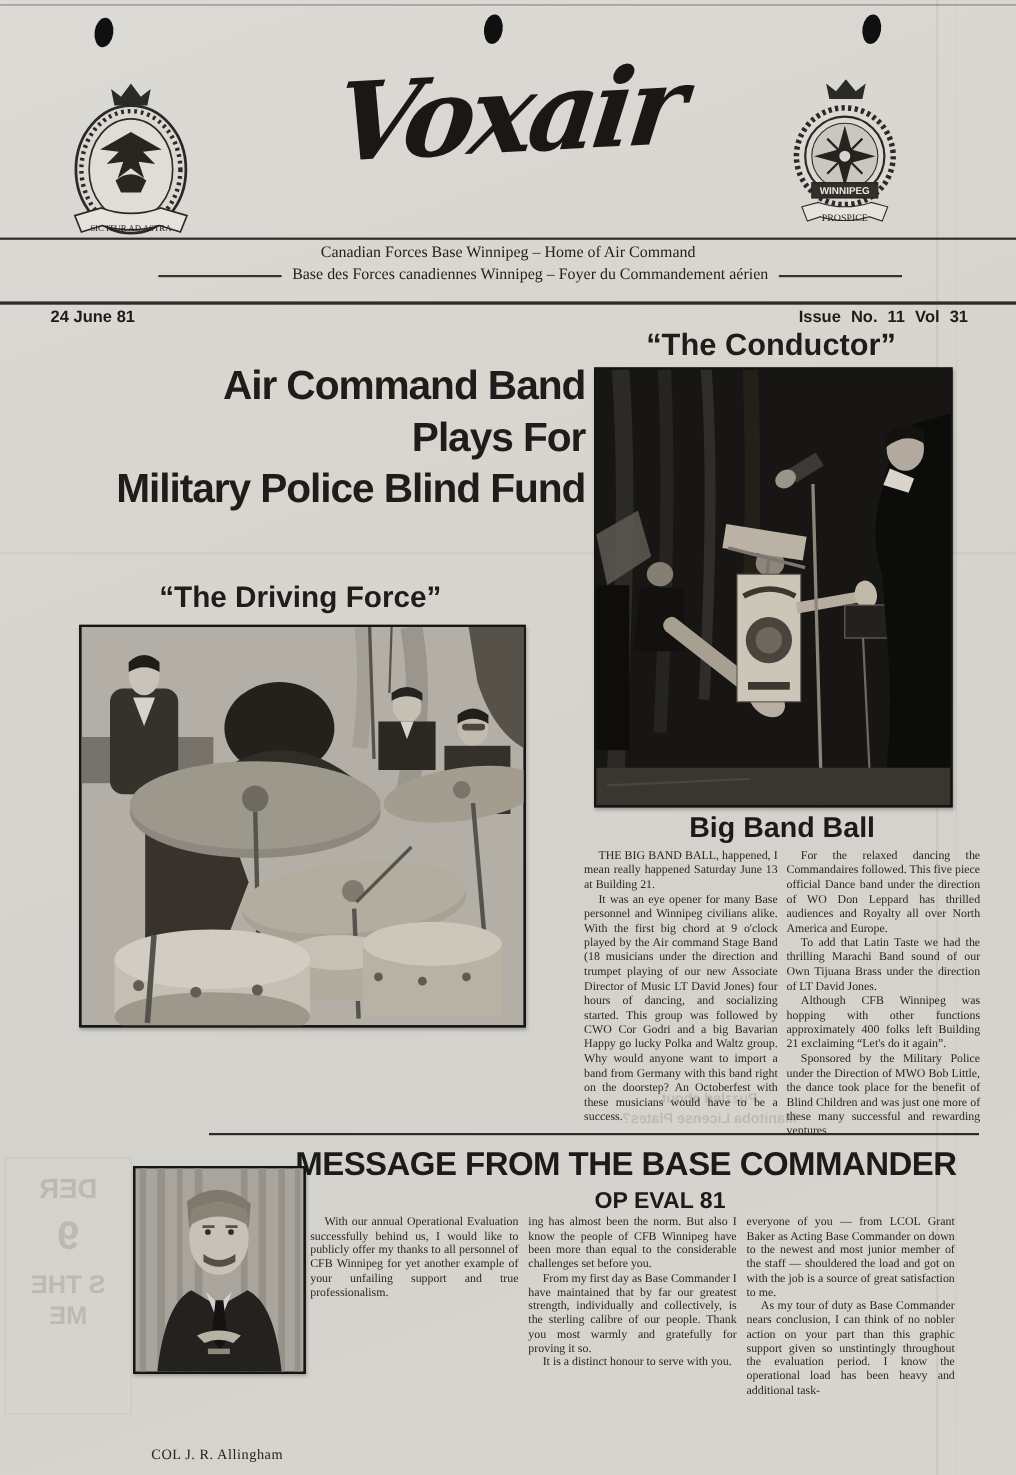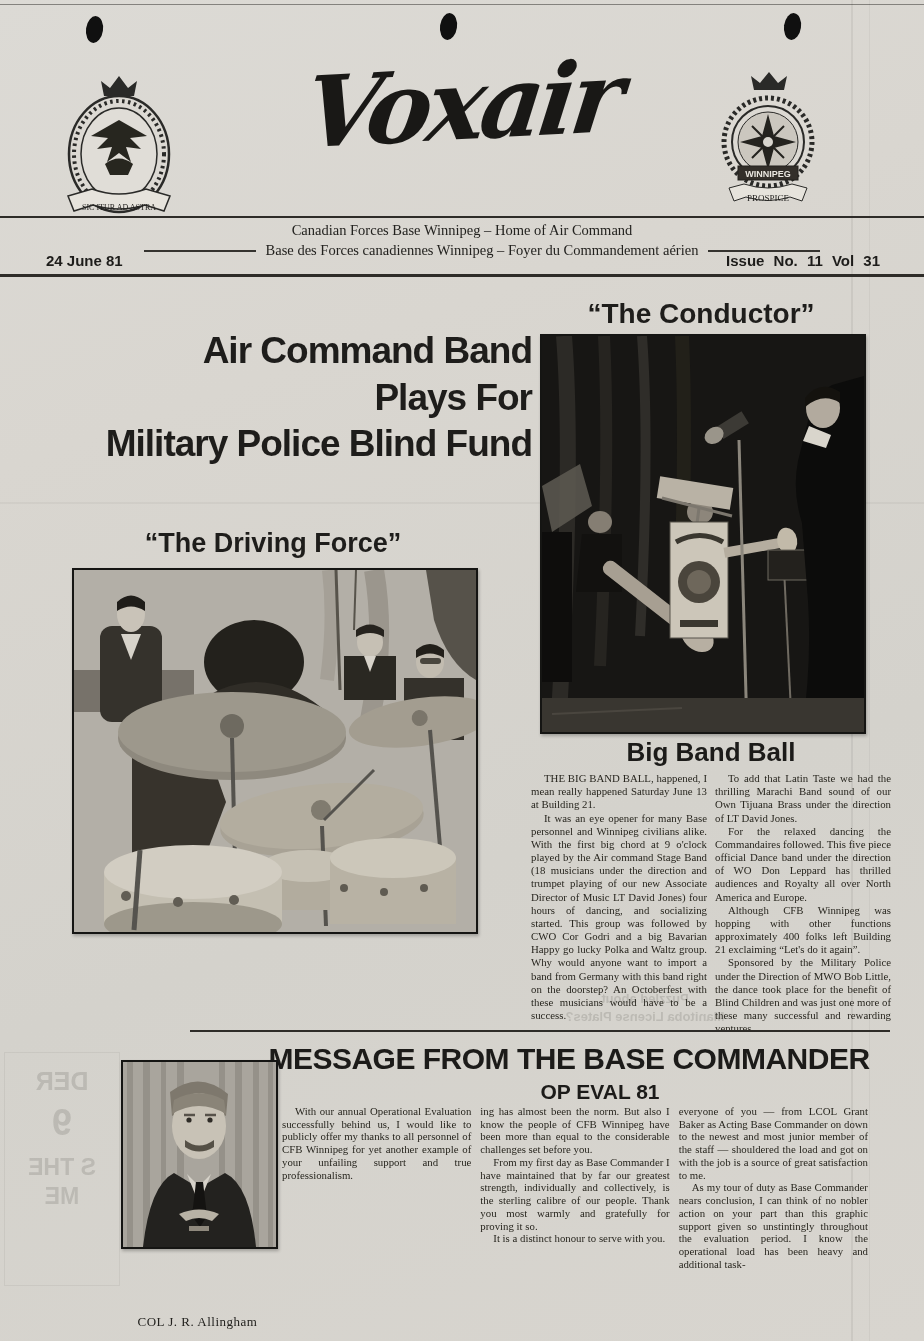--- a/index.html
+++ b/index.html
@@ -10,21 +10,21 @@
   .dot{position:absolute;width:17px;height:27px;border-radius:50%;background:#101010;transform:rotate(8deg);}
   .hairline{position:absolute;left:0;width:100%;height:1px;background:rgba(60,58,54,.55);}
   .rule{position:absolute;background:#2e2c28;}
   .sans{font-family:"Liberation Sans","DejaVu Sans",sans-serif;}
   .masthead-title{font-family:"DejaVu Serif",serif;font-style:italic;font-weight:bold;
     font-size:98px;letter-spacing:-5px;color:#191816;transform:rotate(-3deg) skewX(-10deg);
     text-align:center;line-height:1;}
   .subtitle{width:100%;text-align:center;font-size:14.5px;color:#23221f;}
   .fr-row{display:flex;align-items:center;justify-content:center;gap:10px;width:100%;}
   .fr-dash{height:2px;width:112px;background:#35332f;}
-  .dateline{font-size:15px;font-weight:bold;color:#1d1c1a;}
+  .dateline{font-size:15px;font-weight:bold;color:#1d1c1a;margin-top:28px;}
   .headline{width:492px;text-align:right;font-weight:bold;font-size:37px;line-height:1.26;
     color:#1e1d1b;letter-spacing:-1px;}
   .photo-cap{text-align:center;font-weight:bold;color:#1e1d1b;}
   .photo-frame{position:absolute;border:2px solid #151513;background:#1a1918;
     box-shadow:1px 2px 3px rgba(0,0,0,.25);}
   .photo-frame svg{display:block;}
   .art-head{text-align:center;font-weight:bold;color:#1c1b19;}
   .cols{display:flex;}
   .col p{margin:0;text-align:justify;text-indent:13px;}
   .bbb .col{width:176px;font-size:10.8px;line-height:1.22;color:#28261f;}
@@ -212,22 +212,22 @@
   </div>
 
   <div class="abs art-head sans" style="left:532px;top:737px;width:358px;font-size:26px;">Big Band Ball</div>
 
   <div class="abs cols bbb" style="left:531px;top:772px;width:360px;">
     <div class="col">
       <p>THE BIG BAND BALL, happened, I mean really happened Saturday June 13 at Building 21.</p>
       <p>It was an eye opener for many Base personnel and Winnipeg civilians alike. With the first big chord at 9 o'clock played by the Air command Stage Band (18 musicians under the direction and trumpet playing of our new Associate Director of Music LT David Jones) four hours of dancing, and socializing started. This group was followed by CWO Cor Godri and a big Bavarian Happy go lucky Polka and Waltz group. Why would anyone want to import a band from Germany with this band right on the doorstep? An Octoberfest with these musicians would have to be a success.</p>
     </div>
     <div class="col">
+      <p>For the relaxed dancing the Commandaires followed. This five piece official Dance band under the direction of WO Don Leppard has thrilled audiences and Royalty all over North America and Europe.</p>
       <p>To add that Latin Taste we had the thrilling Marachi Band sound of our Own Tijuana Brass under the direction of LT David Jones.</p>
-      <p>For the relaxed dancing the Commandaires followed. This five piece official Dance band under the direction of WO Don Leppard has thrilled audiences and Royalty all over North America and Europe.</p>
       <p>Although CFB Winnipeg was hopping with other functions approximately 400 folks left Building 21 exclaiming “Let's do it again”.</p>
       <p>Sponsored by the Military Police under the Direction of MWO Bob Little, the dance took place for the benefit of Blind Children and was just one more of these many successful and rewarding ventures.</p>
     </div>
   </div>
 
   <div class="abs ghost sans" style="left:545px;top:990px;width:200px;font-size:13px;line-height:1.4;">
     <div>Puzzled about</div>
     <div>Manitoba License Plates?</div>
   </div>
 

